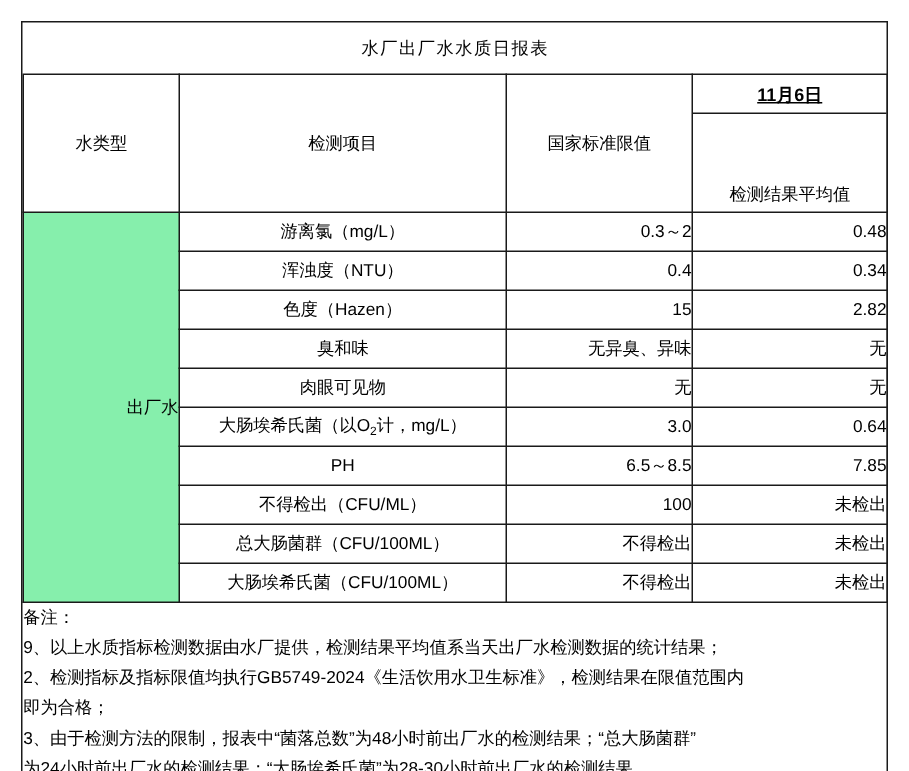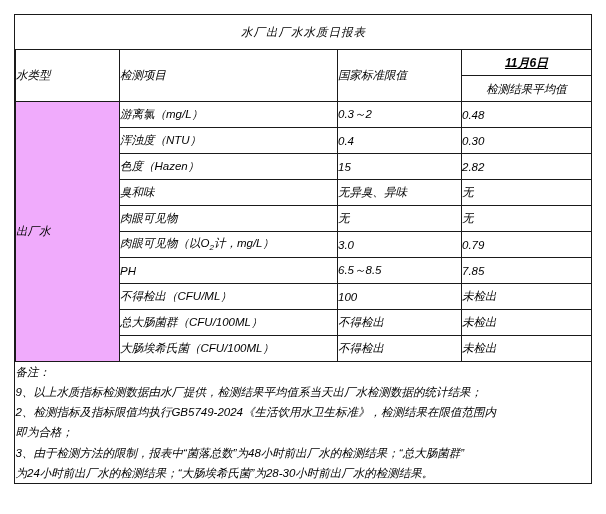--- a/index.html
+++ b/index.html
@@ -12,21 +12,20 @@
     background: #ffffff;
     font-family: "Liberation Sans", sans-serif;
     color: #000000;
   }
   .page {
     position: relative;
     width: 606px;
     height: 514px;
     box-sizing: border-box;
     padding: 14px 14px 10px 14px;
-    font-style: italic;
   }
   .report-frame {
     border: 1px solid #1a1a1a;
     width: 100%;
     box-sizing: border-box;
   }
   table.report {
     border-collapse: collapse;
     width: 100%;
     table-layout: fixed;
@@ -41,21 +40,21 @@
     text-align: center;
     font-size: 17px;
     font-weight: bold;
     letter-spacing: 1px;
     height: 34px;
     border-left: none !important;
     border-right: none !important;
     border-top: none !important;
   }
   .hdr {
-    text-align: left;
+    text-align: center;
     font-size: 12.5px;
     height: 48px;
     vertical-align: middle;
   }
   .hdr-date {
     text-align: center;
     vertical-align: top;
     padding: 0;
   }
   .date-top {
@@ -63,36 +62,37 @@
     font-weight: bold;
     text-align: center;
     padding: 5px 0 3px 0;
     border-bottom: 1px solid #1a1a1a;
     text-decoration: underline;
   }
   .date-bottom {
     font-size: 11.5px;
     text-align: center;
     padding: 6px 0 4px 0;
+    margin-top: 40px;
   }
   .water-type-cell {
-    background: #f0abfc;
-    text-align: left;
+    background: #86efac;
+    text-align: right;
     vertical-align: middle;
     font-size: 12.5px;
   }
   td.item {
-    text-align: left;
+    text-align: center;
     padding-left: 7px;
     height: 25px;
     font-size: 11.5px;
     margin-left: 12px;
   }
   td.val {
-    text-align: left;
+    text-align: right;
     height: 25px;
     font-size: 11.5px;
   }
   .remark-cell {
     padding: 8px 9px 10px 9px;
     font-size: 11.5px;
     line-height: 1.75;
     text-align: left;
     border-left: none !important;
     border-right: none !important;
@@ -134,41 +134,41 @@
 
         <tr>
           <td class="water-type-cell" rowspan="10">出厂水</td>
           <td class="item">游离氯（mg/L）</td>
           <td class="val">0.3～2</td>
           <td class="val">0.48</td>
         </tr>
         <tr>
           <td class="item">浑浊度（NTU）</td>
           <td class="val">0.4</td>
-          <td class="val">0.30</td>
+          <td class="val">0.34</td>
         </tr>
         <tr>
           <td class="item">色度（Hazen）</td>
           <td class="val">15</td>
           <td class="val">2.82</td>
         </tr>
         <tr>
           <td class="item">臭和味</td>
           <td class="val">无异臭、异味</td>
           <td class="val">无</td>
         </tr>
         <tr>
           <td class="item">肉眼可见物</td>
           <td class="val">无</td>
           <td class="val">无</td>
         </tr>
         <tr>
-          <td class="item"><span>肉眼可见物（以O</span><sub>2</sub><span>计，mg/L）</span></td>
+          <td class="item"><span>大肠埃希氏菌（以O</span><sub>2</sub><span>计，mg/L）</span></td>
           <td class="val">3.0</td>
-          <td class="val">0.79</td>
+          <td class="val">0.64</td>
         </tr>
         <tr>
           <td class="item">PH</td>
           <td class="val">6.5～8.5</td>
           <td class="val">7.85</td>
         </tr>
         <tr>
           <td class="item">不得检出（CFU/ML）</td>
           <td class="val">100</td>
           <td class="val">未检出</td>

